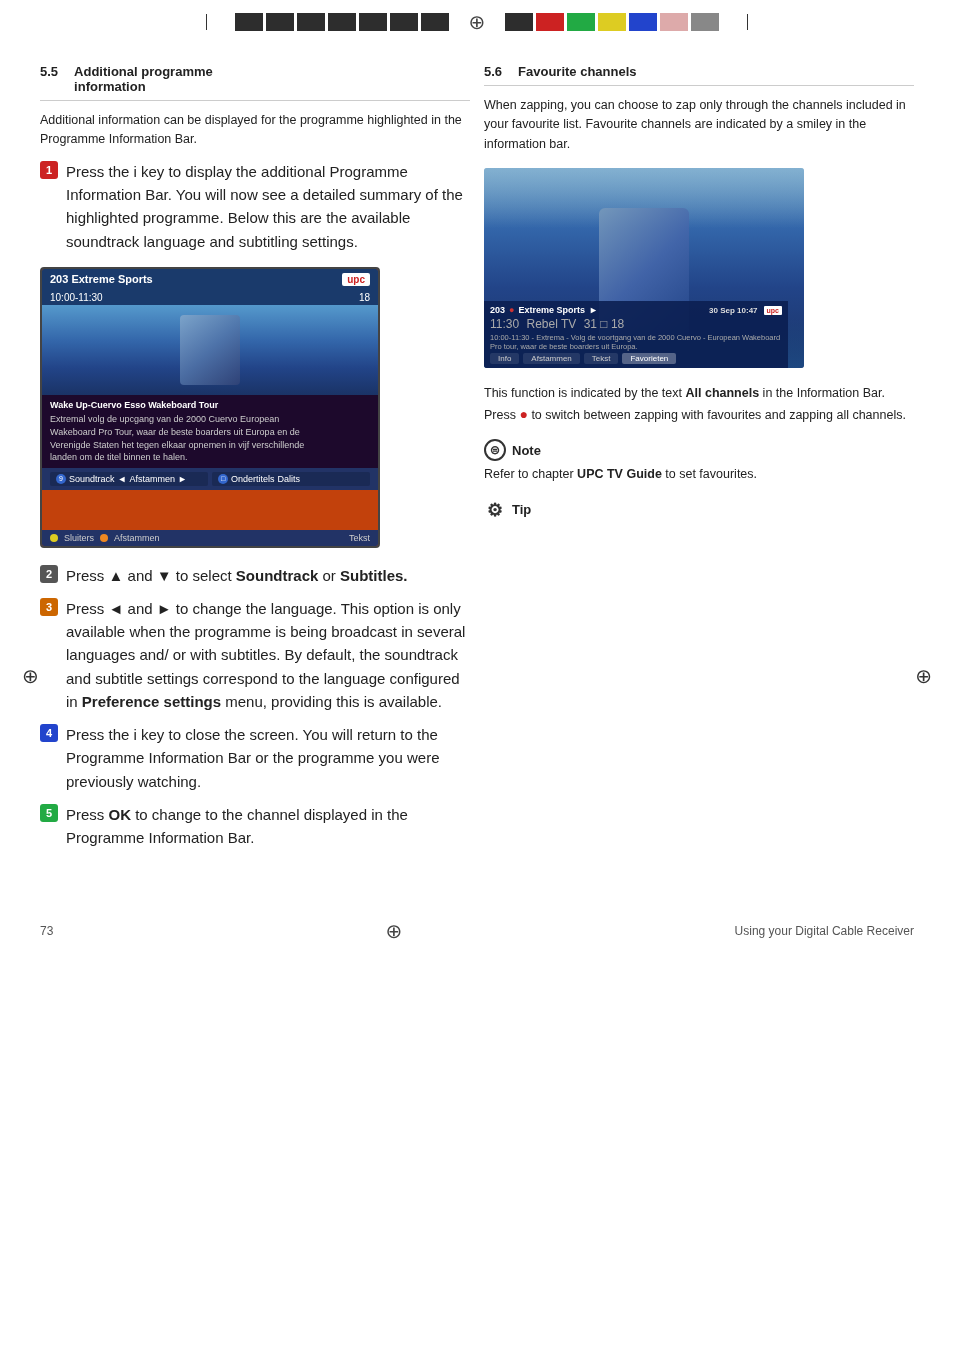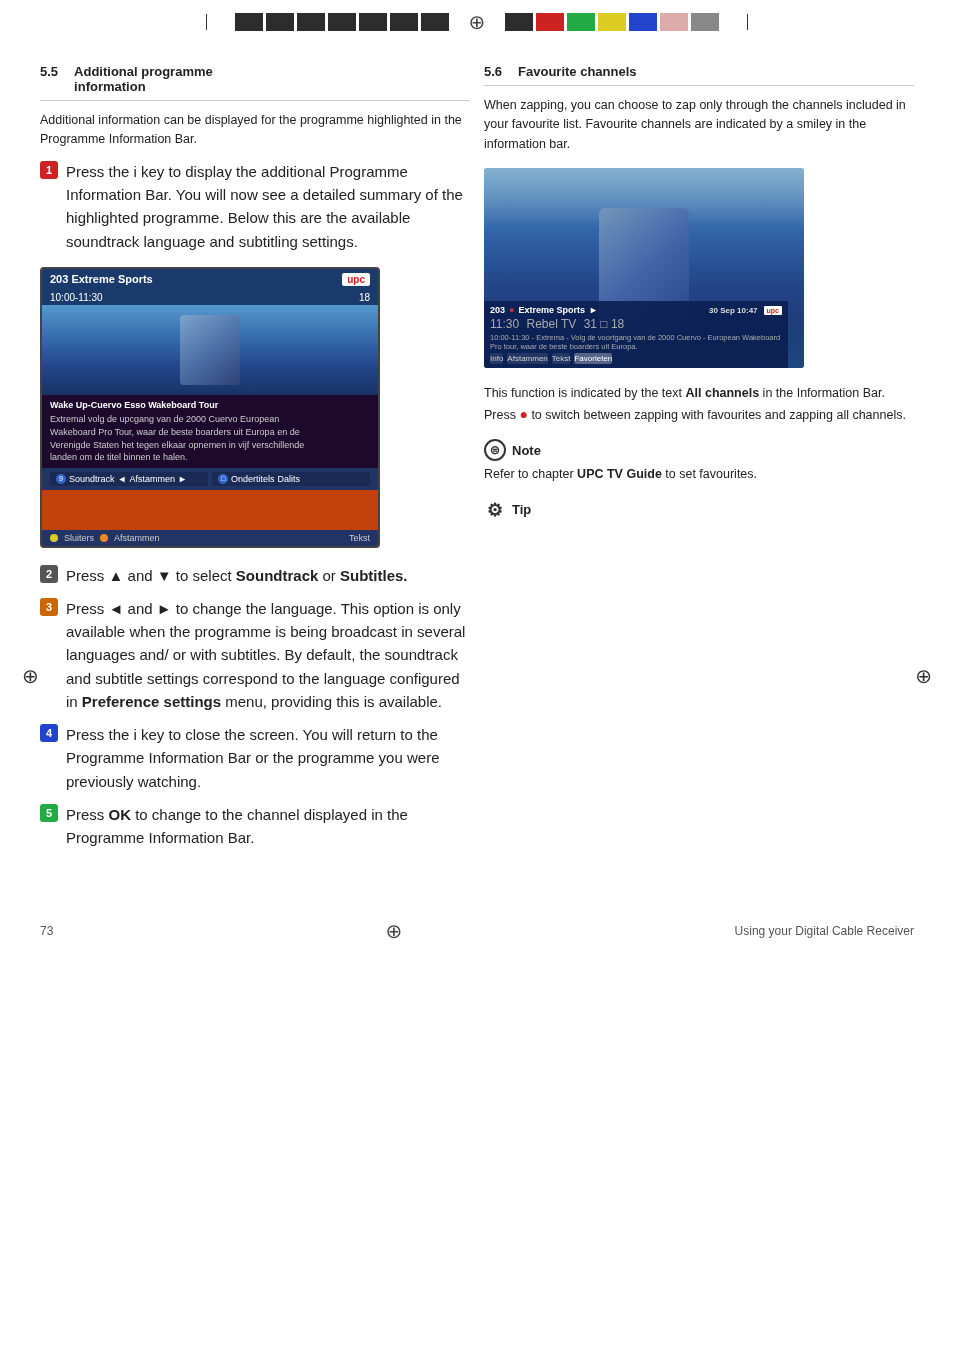--- a/index.html
+++ b/index.html
@@ -315,21 +315,21 @@
       color: #aaa;
       font-size: 12px;
       margin: 2px 0;
     }
     .info-bar-tabs {
       display: flex;
       gap: 4px;
       font-size: 8px;
     }
     .info-tab {
-      padding: 1px 0;
+      padding: 1px 8px;
       border-radius: 2px;
       background: rgba(255,255,255,0.1);
       color: #ccc;
     }
     .info-tab-active {
       background: rgba(255,255,255,0.3);
       color: #fff;
     }
 
     

